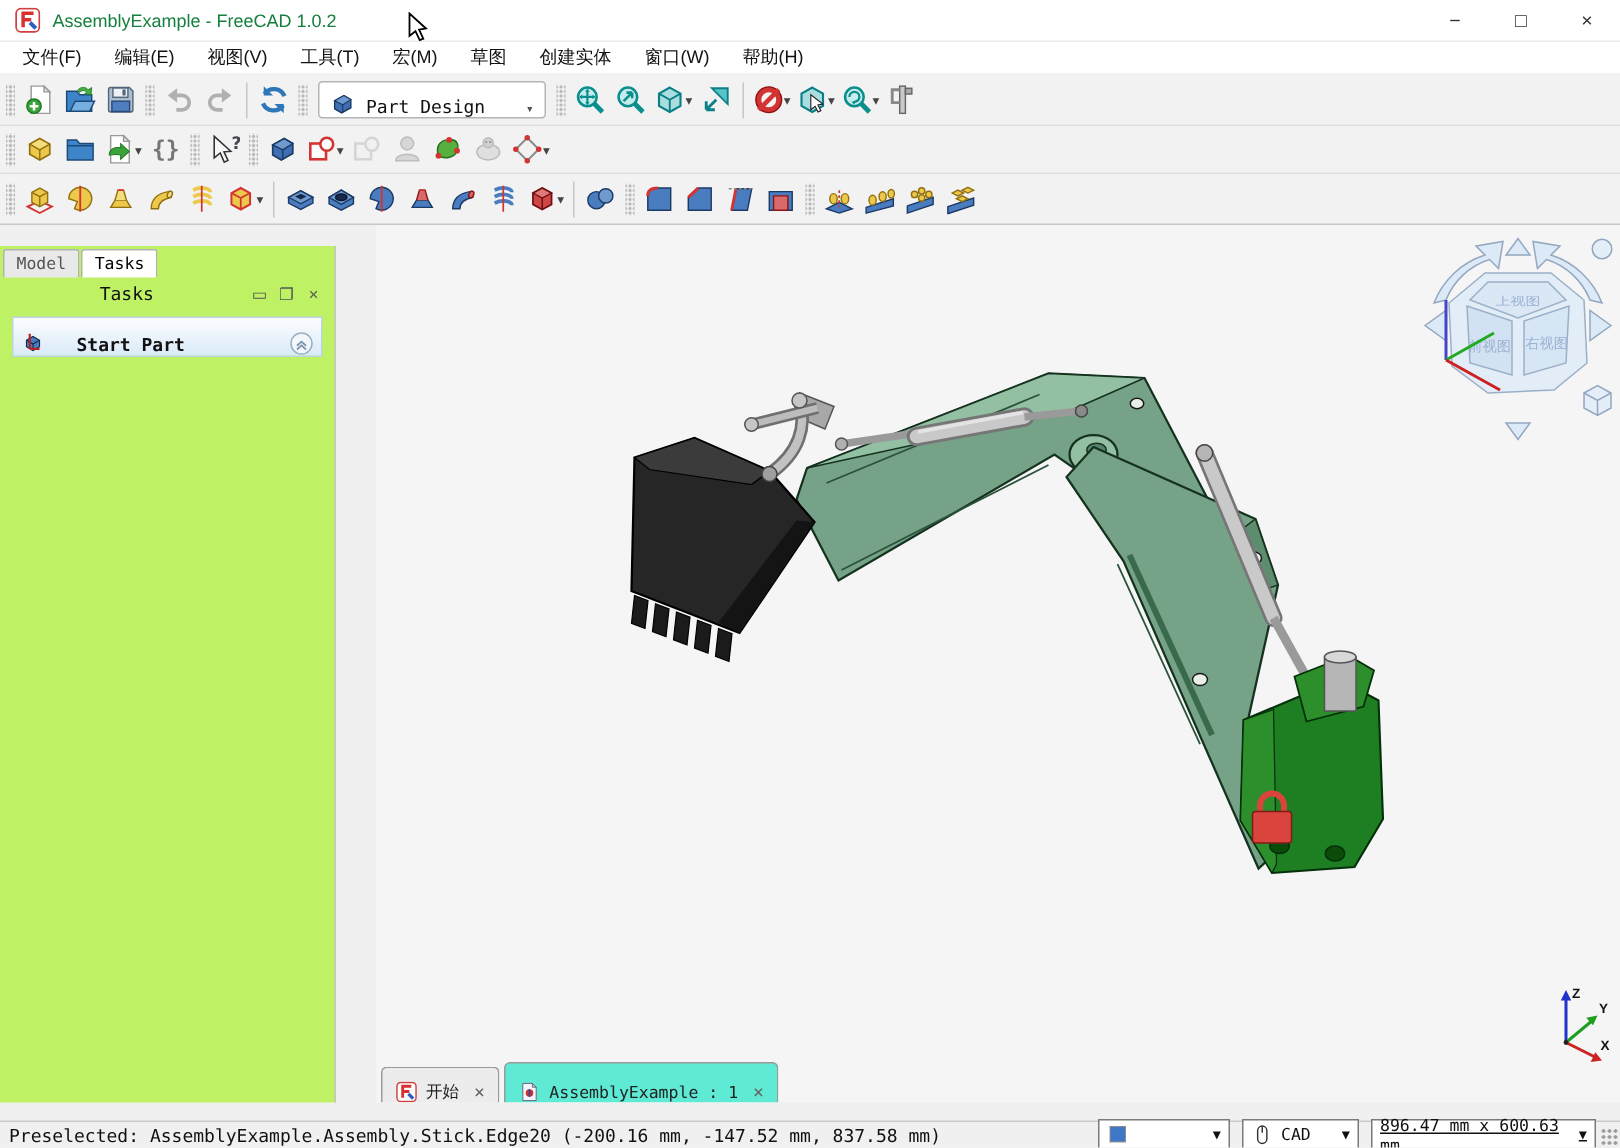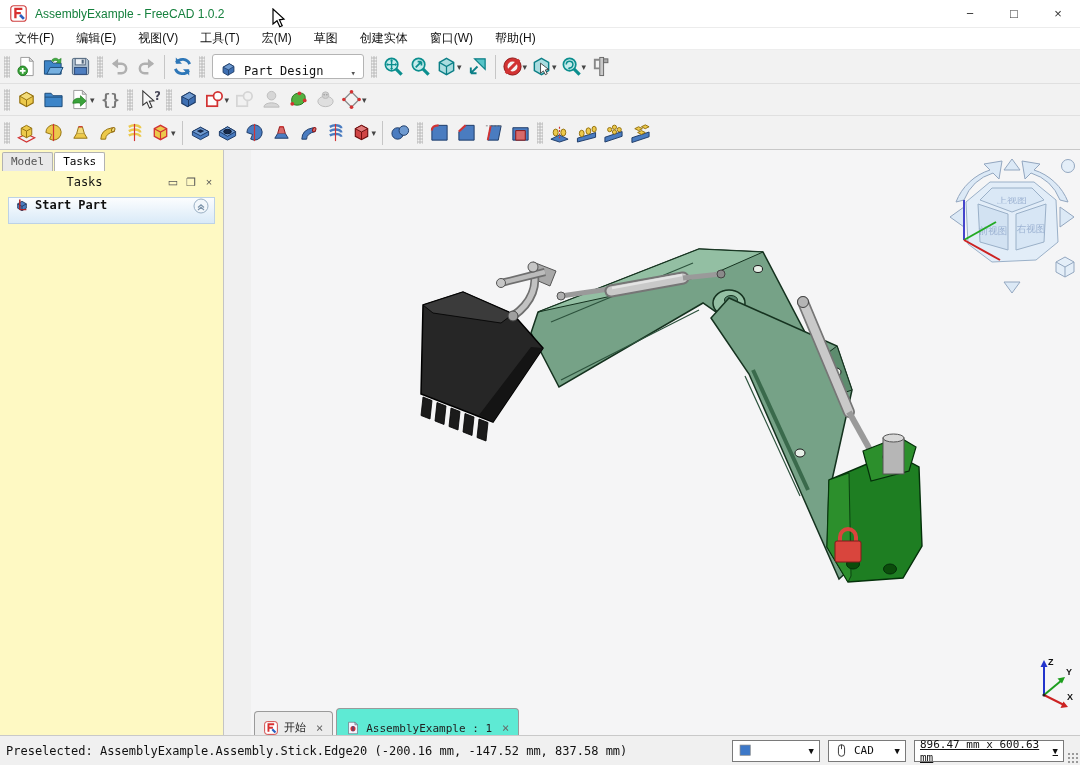--- a/index.html
+++ b/index.html
@@ -29,29 +29,29 @@
   .tbtn{min-width:27px;height:27px;display:inline-flex;align-items:center;justify-content:center;border:1px solid transparent;border-radius:3px;background:none;padding:0 1px}
   .tbtn svg{width:21px;height:21px;display:block}
   .tbtn.disabled{opacity:.55;filter:grayscale(1)}
   .dd{font-size:9px;color:#444}
   .ticon{display:inline-flex}
   .tbcombo{height:25px;min-width:152px;border:1px solid #b4b4b4;border-radius:3px;background:#fff;display:inline-flex;align-items:flex-end;gap:7px;padding:0 7px;margin:0 4px;font-family:"DejaVu Sans Mono","Liberation Mono",monospace;font-size:12px}
   .tbcombo .ticon svg{width:17px;height:17px}
   .tbcombo .arrow{margin-left:auto;color:#555;font-size:9px}
 
   
-  .left-panel{position:absolute;top:150px;bottom:30px;left:0;width:224px;background:#fef9c3;border-right:1px solid #c4c4c4}
+  .left-panel{position:absolute;top:164px;bottom:30px;left:0;width:224px;background:#bef264;border-right:1px solid #c4c4c4}
   .panel-tabs{display:flex;padding:2px 0 0 2px;gap:1px}
   .ptab{font-family:"DejaVu Sans Mono","Liberation Mono",monospace;font-size:11px;padding:2px 8px 3px;border:1px solid #b2b2b2;border-bottom:none;background:#e9e9e9;color:#555;border-radius:2px 2px 0 0;cursor:default}
   .ptab.active{background:#fff;color:#000}
   .dock-titlebar{height:21px;display:flex;align-items:center;padding:0 6px;font-family:"DejaVu Sans Mono","Liberation Mono",monospace;font-size:12px}
   .dock-title{flex:1;text-align:center}
   .dock-btn{width:16px;text-align:center;color:#555;font-size:11px;margin-left:2px;background:none;border:none}
   .task-section{margin:5px 8px;border:1px solid #bdd2e6}
-  .task-header{height:25px;background:linear-gradient(180deg,#fcfdfe,#d9eaf8);display:flex;align-items:flex-start;gap:5px;padding:0 5px;font-family:"DejaVu Sans Mono","Liberation Mono",monospace;font-size:12px;font-weight:bold}
+  .task-header{height:25px;background:linear-gradient(180deg,#fcfdfe,#d9eaf8);display:flex;align-items:flex-end;gap:21px;padding:0 5px;font-family:"DejaVu Sans Mono","Liberation Mono",monospace;font-size:12px;font-weight:bold}
   .task-header .ticon svg{width:16px;height:16px}
   .collapse-btn{margin-left:auto;display:flex;background:none;border:none}
   .task-item{height:34px;background:#cde2f5;border-top:1px solid #e4f0fa;display:flex;align-items:center;gap:8px;padding:0 9px;font-size:12px}
   .task-item .ticon svg{width:16px;height:16px}
 
   
   .viewport{position:absolute;top:150px;bottom:30px;left:251px;right:0;background:#f5f5f6;overflow:hidden}
   .model-svg{position:absolute;left:0;top:0}
   .navcube{position:absolute;right:0;top:6px}
   .axiscross{position:absolute;right:6px;bottom:24px}
@@ -61,21 +61,21 @@
   .hole{fill:#e7efe7;stroke:#1a1a1a;stroke-width:1}
 
   
   .mdi-bar{position:absolute;left:3px;bottom:0;display:flex;align-items:flex-end;gap:3px}
   .mdi-tab{height:24px;display:flex;align-items:flex-end;gap:6px;padding:0 9px;border:1px solid #9a9a9a;border-bottom:none;border-radius:4px 4px 0 0;background:#ececec;font-family:"DejaVu Sans Mono","Liberation Mono",monospace;font-size:11px;color:#222}
   .mdi-tab.active{height:27px;background:#5eead4}
   .mdi-tab .ticon svg{width:14px;height:14px}
   .mdi-close{color:#666;font-size:12px;margin-left:4px}
 
   
-  .statusbar{position:absolute;left:0;right:0;bottom:0;height:30px;background:#f0f0f0;border-top:1px solid #c9c9c9;display:flex;align-items:center;font-family:"DejaVu Sans Mono","Liberation Mono",monospace;font-size:12px}
+  .statusbar{position:absolute;left:0;right:0;bottom:0;height:18px;background:#f0f0f0;border-top:1px solid #c9c9c9;display:flex;align-items:center;font-family:"DejaVu Sans Mono","Liberation Mono",monospace;font-size:12px}
   .status-msg{margin-left:6px;flex:1;white-space:nowrap;overflow:hidden}
   .sb-combos{display:flex;align-items:center;gap:8px;margin-right:16px}
   .sb-combo{height:22px;border:1px solid #7a7a7a;background:#fff;display:flex;align-items:center;gap:5px;padding:0 5px;font-size:11px}
   .sb-combo .ticon svg{width:15px;height:15px}
   .sb-combo .arrow{margin-left:auto;font-size:9px;color:#111}
   .resize-grip{position:absolute;right:1px;bottom:1px;width:12px;height:12px;background-image:radial-gradient(circle,#9a9a9a 1px,transparent 1.4px);background-size:4px 4px}
 </style>
 </head>
 <body>
 

